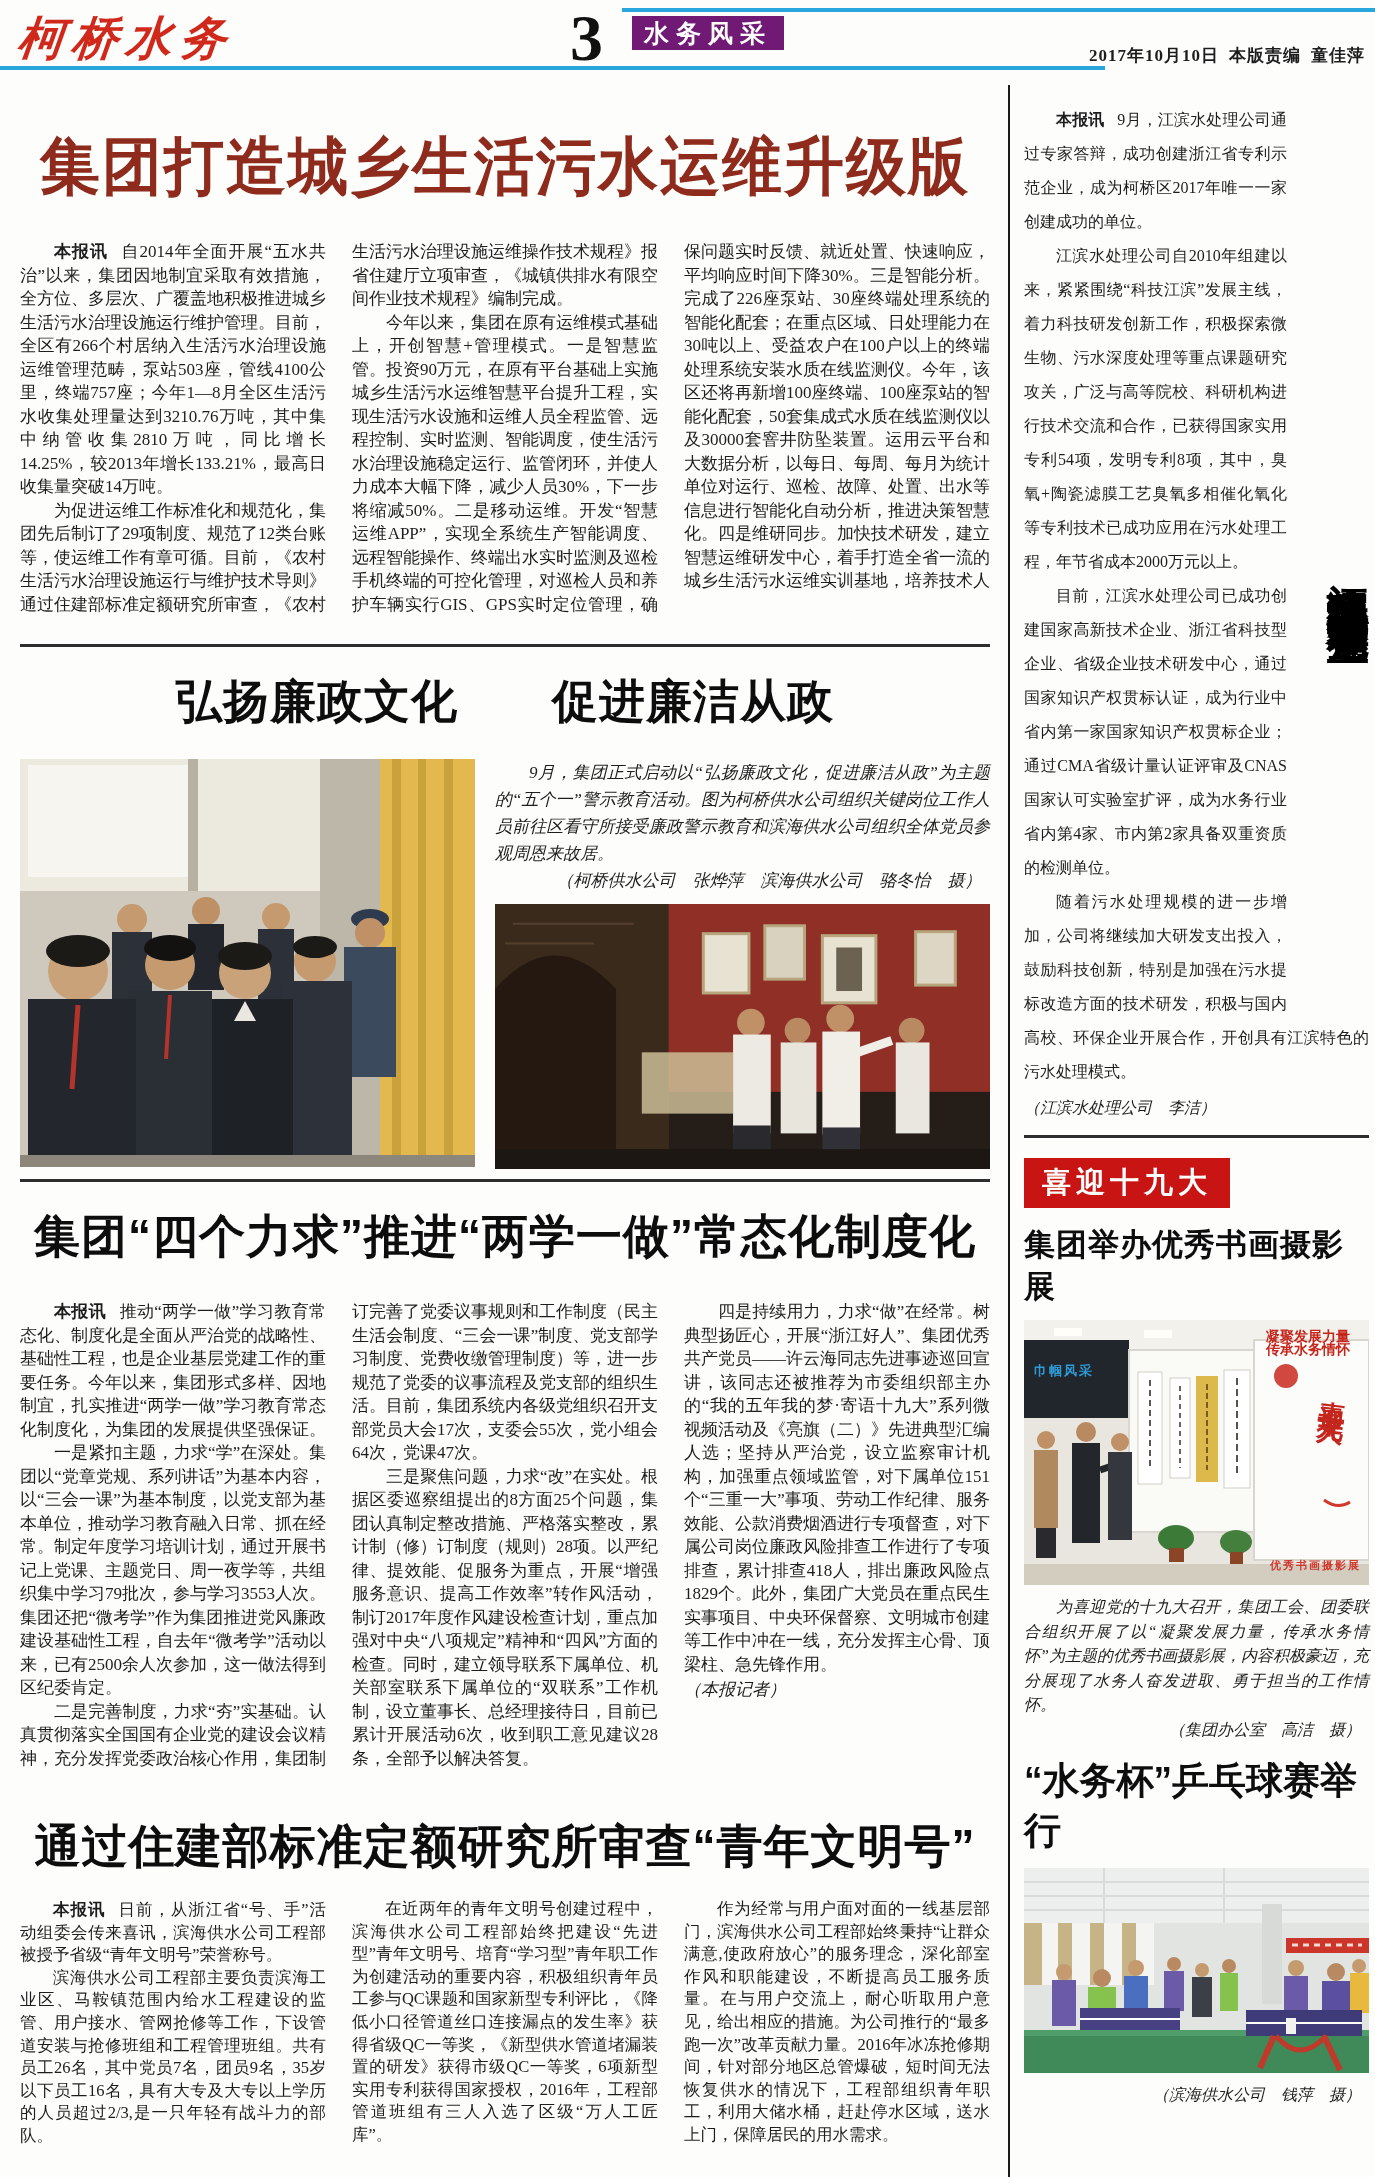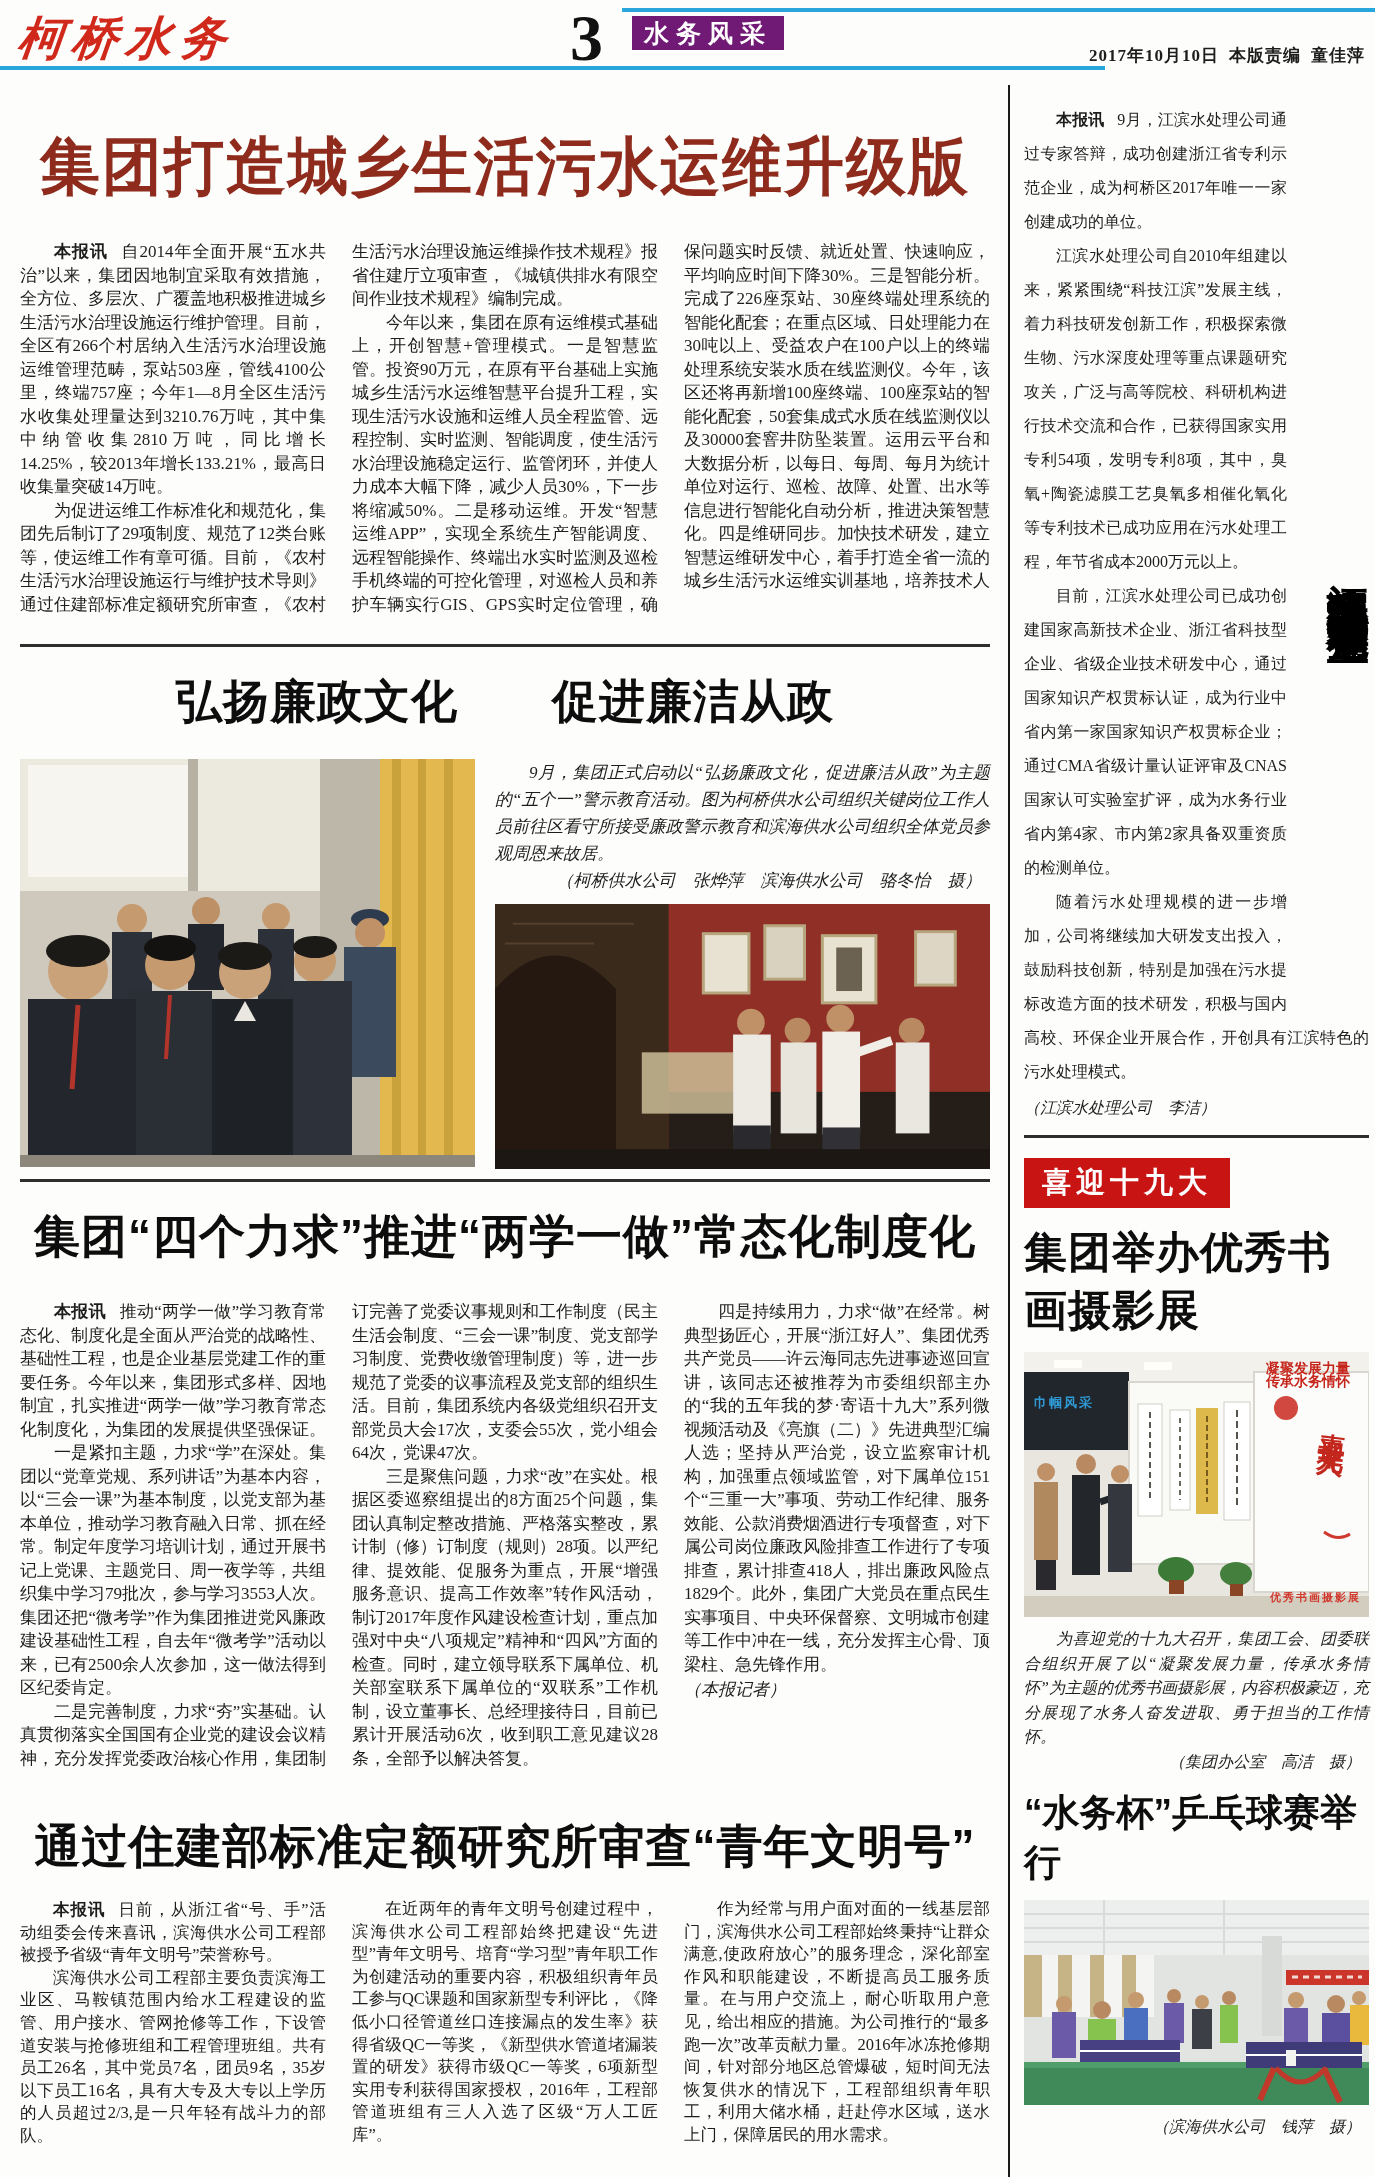--- a/index.html
+++ b/index.html
@@ -48,21 +48,21 @@
   .credit{margin:0;text-align:right;padding-right:0.5em;}
   .photoB{width:100%;height:268px;margin-top:10px;}
   
   .r-art{margin-top:18px;font-size:16px;line-height:34px;text-align:justify;overflow:hidden;}
   .v-head{float:right;writing-mode:vertical-rl;text-orientation:upright;height:884px;width:62px;
           margin:26px 4px 8px 16px;font-family:"Liberation Sans",sans-serif;font-weight:900;
           font-size:42px;letter-spacing:2px;color:#000;text-align:center;}
   .badge{display:inline-block;margin-top:10px;background:#c91414;color:#fff;
          font-family:"Liberation Sans",sans-serif;font-weight:900;font-size:29px;
          padding:5px 18px;letter-spacing:5px;}
-  .h-r1{margin:16px 0 0 0;font-family:"Liberation Sans",sans-serif;font-weight:900;font-size:43px;
+  .h-r1{margin:16px 0 0 0;font-family:"Liberation Sans",sans-serif;font-weight:900;font-size:31px;
         letter-spacing:1px;color:#0d0d0d;}
   .h-r2{margin:14px 0 0 0;font-family:"Liberation Sans",sans-serif;font-weight:900;font-size:37px;
         color:#0d0d0d;}
   .photoC{width:100%;height:265px;margin-top:12px;}
   .photoD{width:100%;height:205px;margin-top:12px;}
   .rcap{margin-top:10px;font-style:italic;font-size:16px;line-height:24.5px;text-align:justify;}
   .rcap .cap-p{margin:0;text-indent:2em;}
   
   .ex-sign{position:absolute;left:10px;top:42px;color:#2f9ad6;font-family:"Liberation Sans",sans-serif;
            font-weight:bold;font-size:13px;letter-spacing:2px;}

